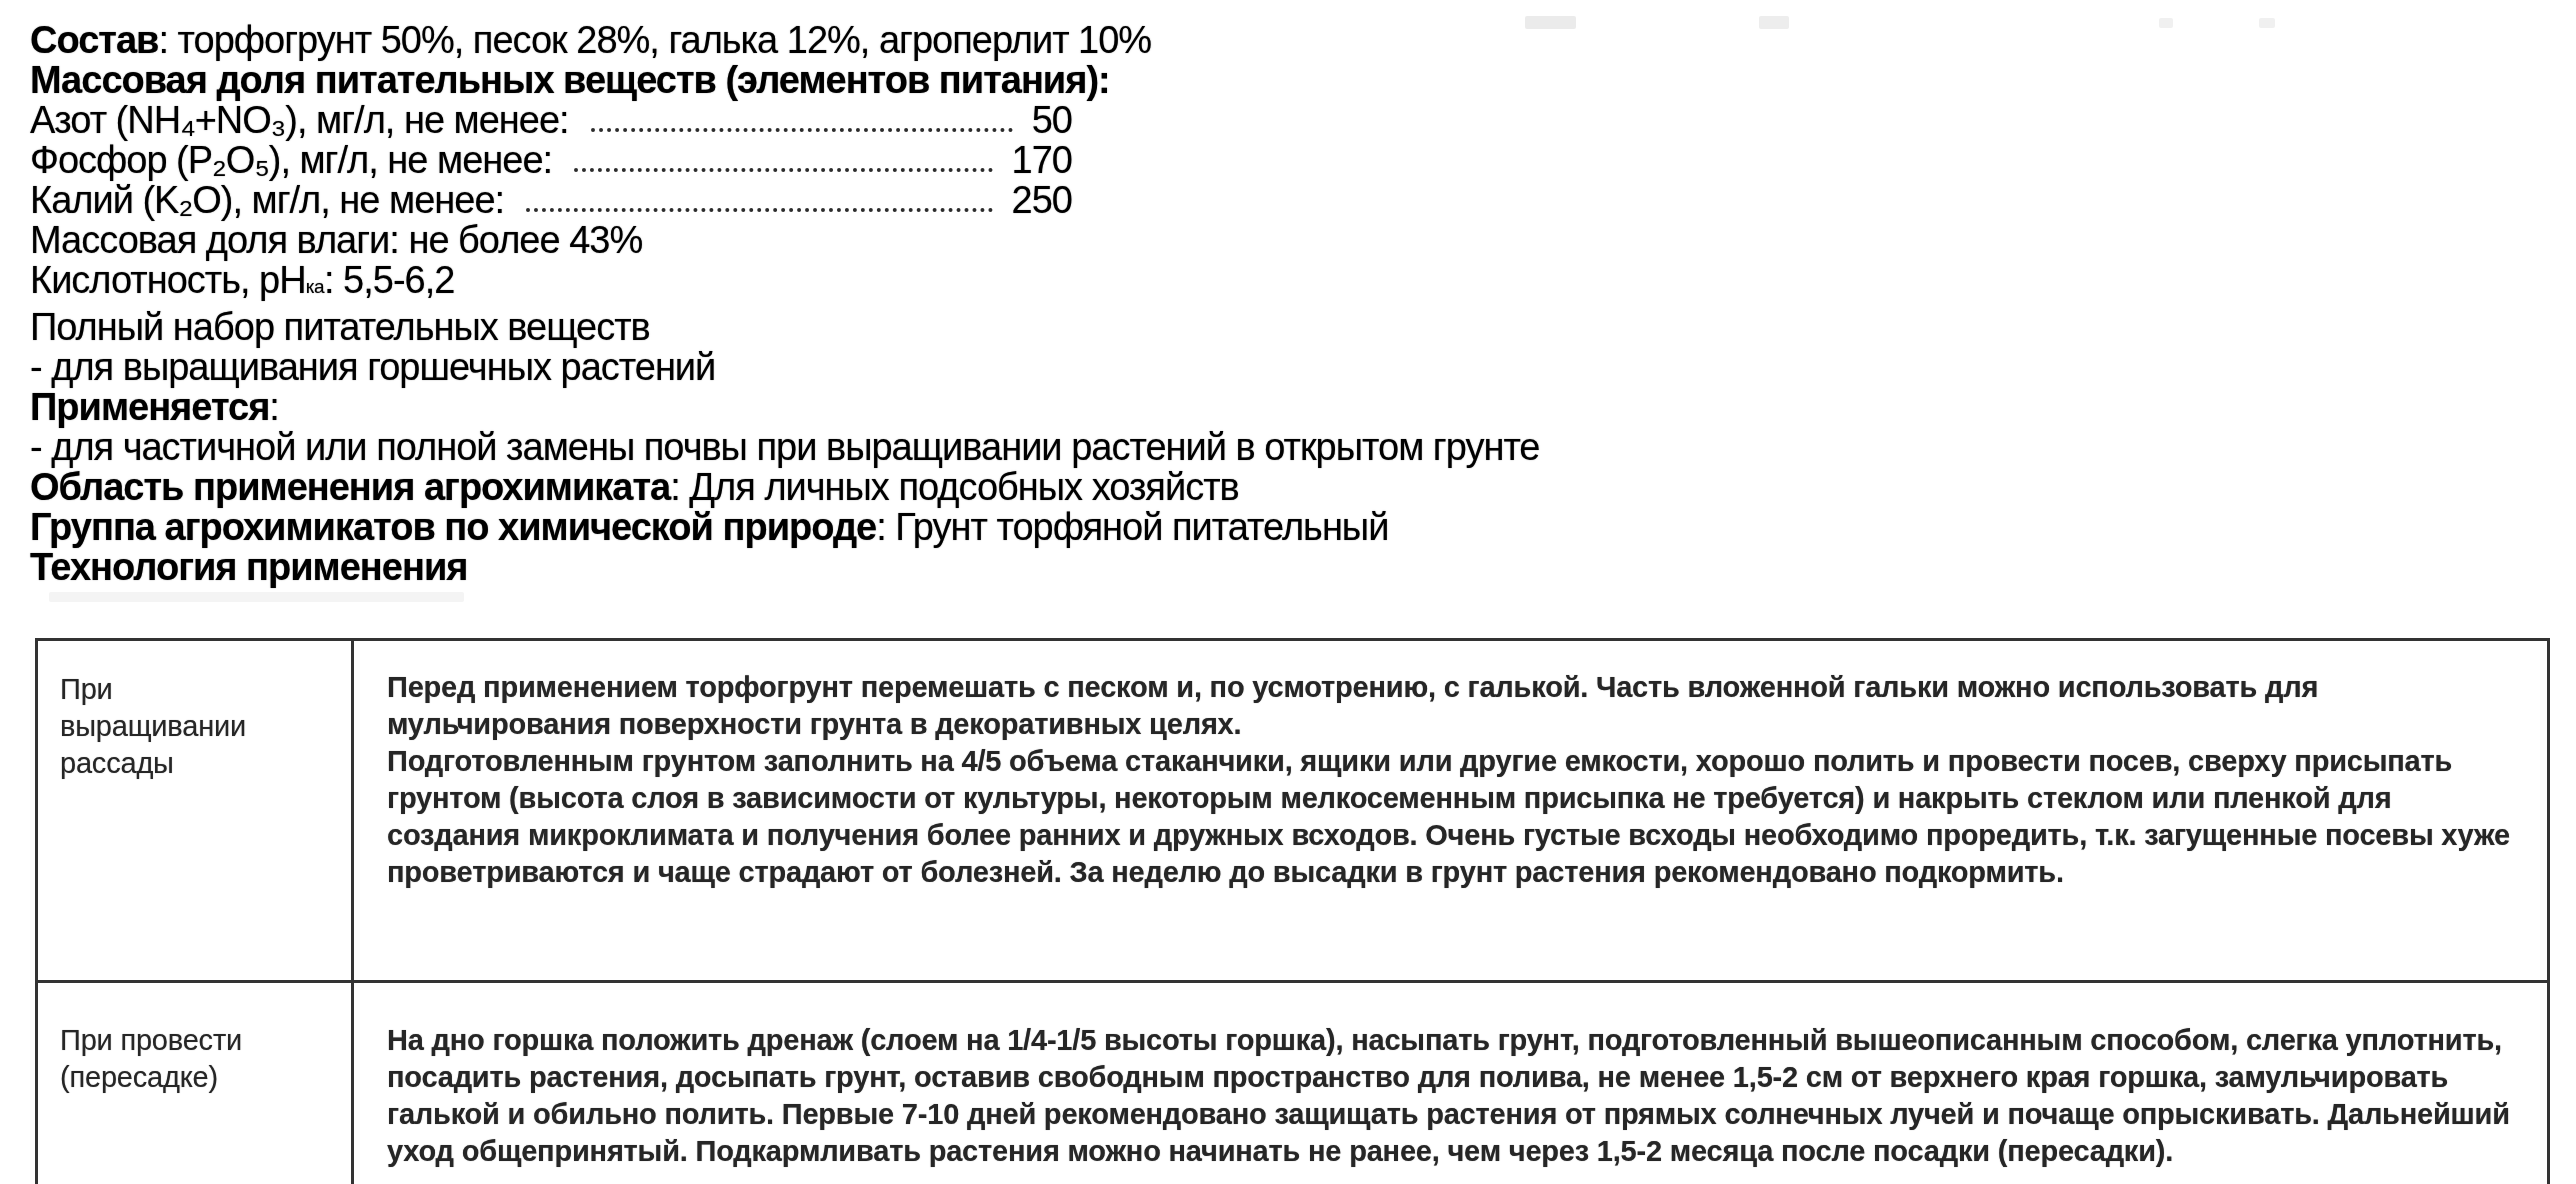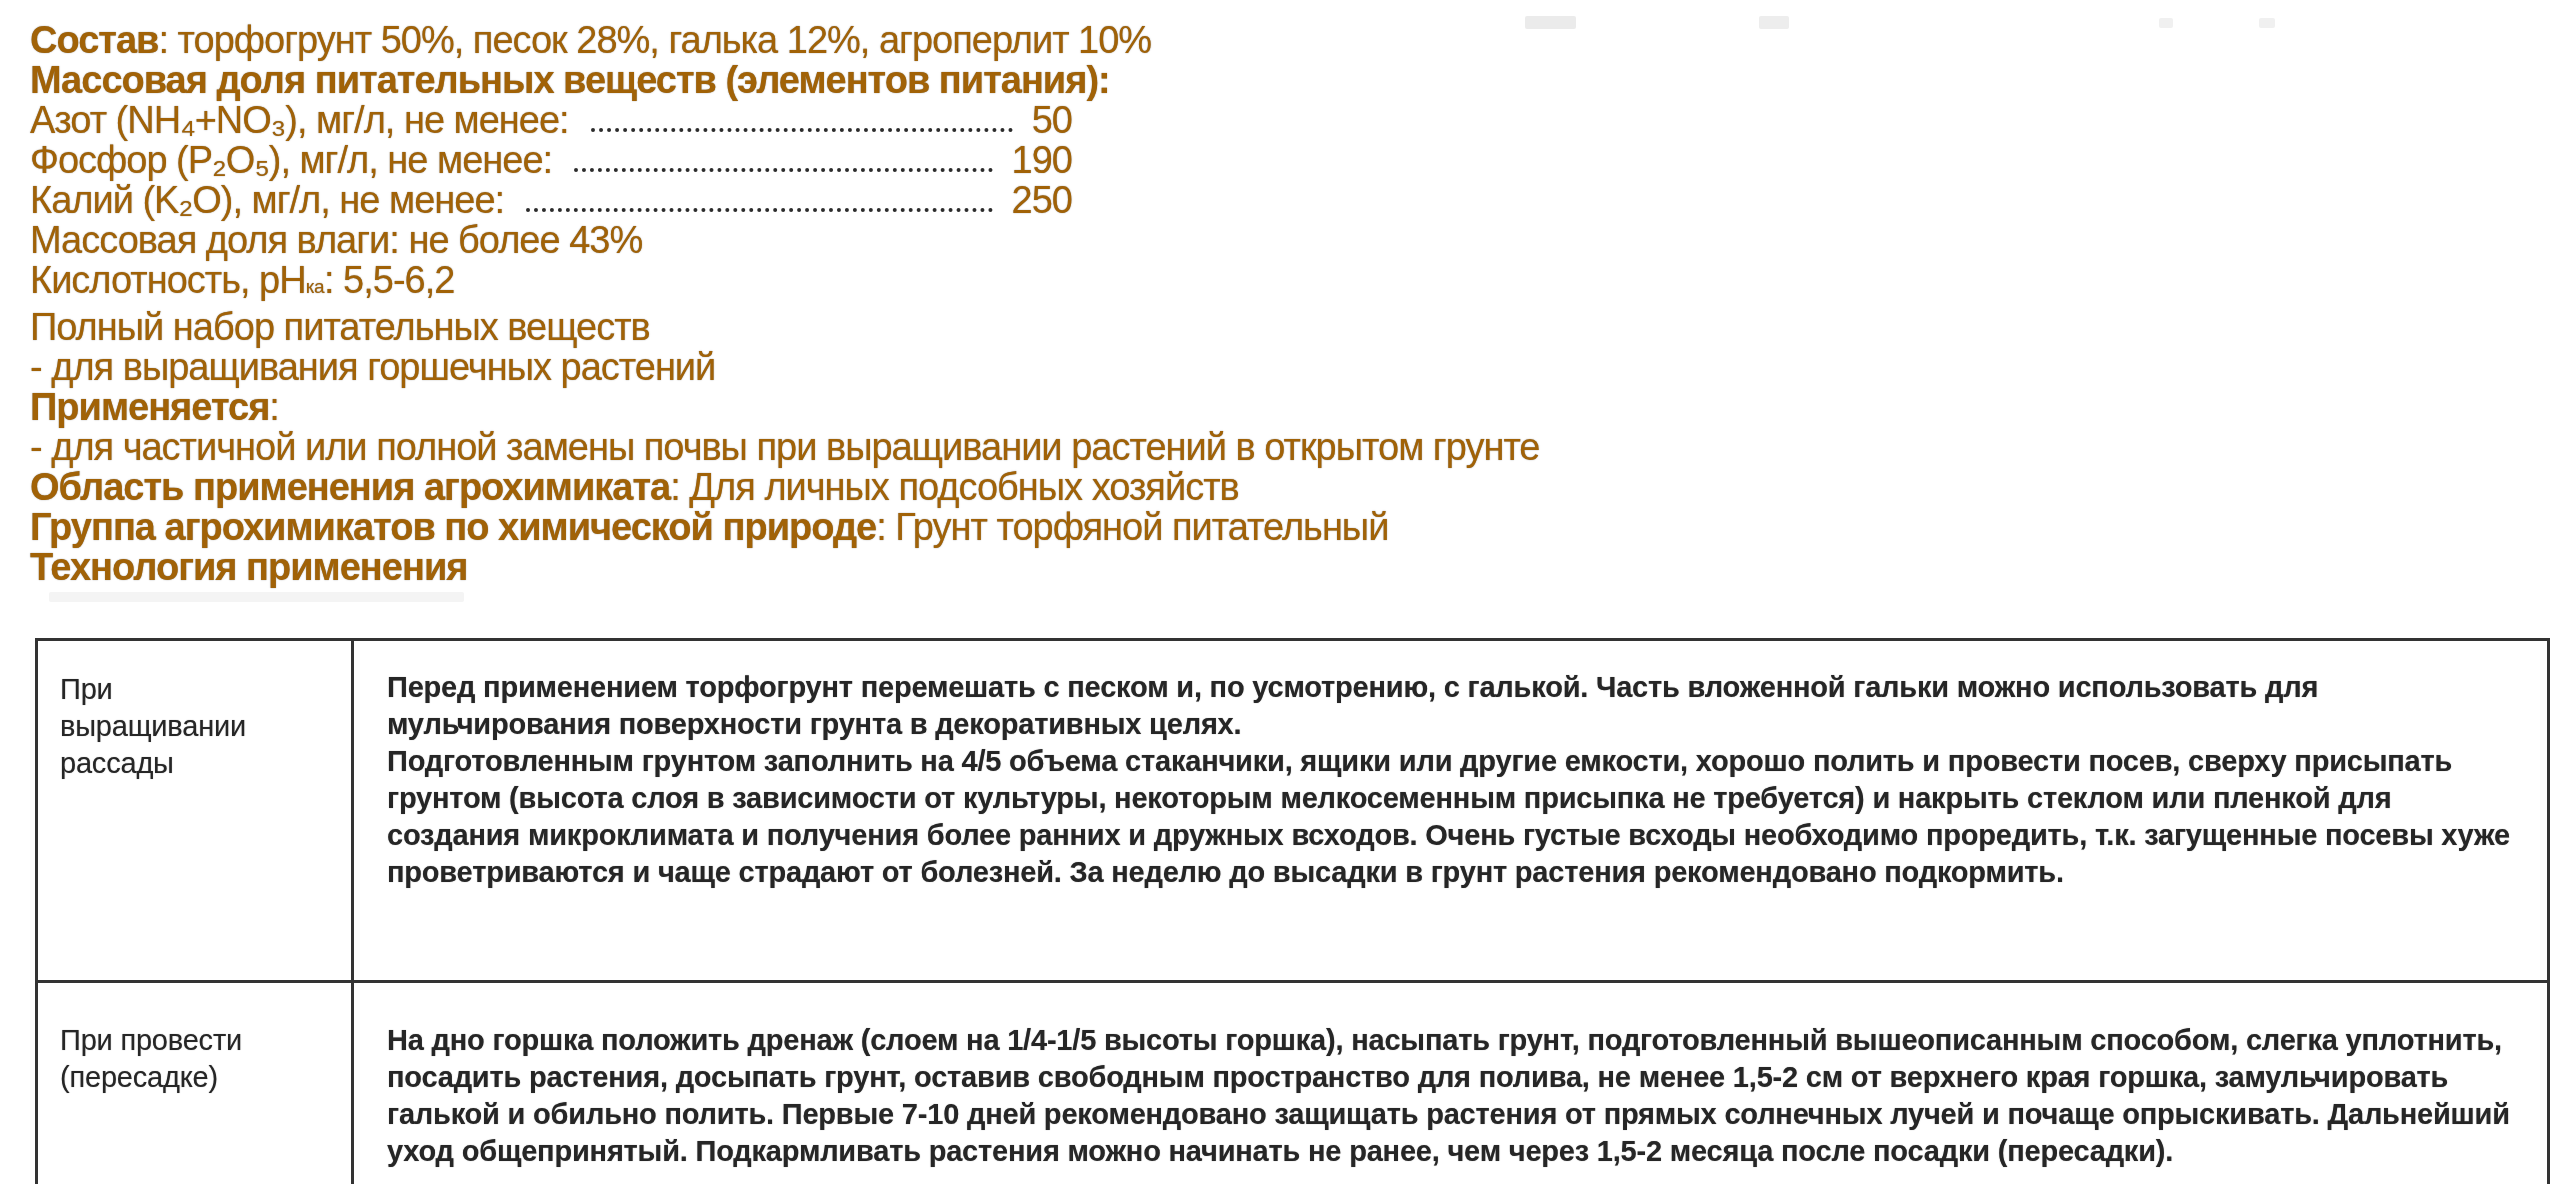--- a/index.html
+++ b/index.html
@@ -10,21 +10,21 @@
     color:#161616;
     overflow:hidden;
     position:relative;
   }
   
   .intro{
     padding:20px 0 0 30px;
     font-size:38px;
     line-height:40px;
     letter-spacing:-1px;
-    color:#a16207;
+    color:#000000;
     text-shadow:0 0 1.2px rgba(25,25,25,.55);
   }
   .intro .line{white-space:nowrap;}
   .b{font-weight:700;}
   .nutrient{
     display:flex;
     align-items:flex-end;
     width:1042px;
     white-space:nowrap;
     gap:18px;
@@ -95,21 +95,21 @@
 
   <div class="nutrient">
     <span>Азот (NH₄+NO₃), мг/л, не менее: </span>
     <span class="leader"></span>
     <span class="val">50</span>
   </div>
 
   <div class="nutrient">
     <span>Фосфор (P₂O₅), мг/л, не менее:</span>
     <span class="leader"></span>
-    <span class="val">190</span>
+    <span class="val">170</span>
   </div>
 
   <div class="nutrient">
     <span>Калий (K₂O), мг/л, не менее:</span>
     <span class="leader"></span>
     <span class="val">250</span>
   </div>
 
   <div class="line">Массовая доля влаги: не более 43%</div>
 

